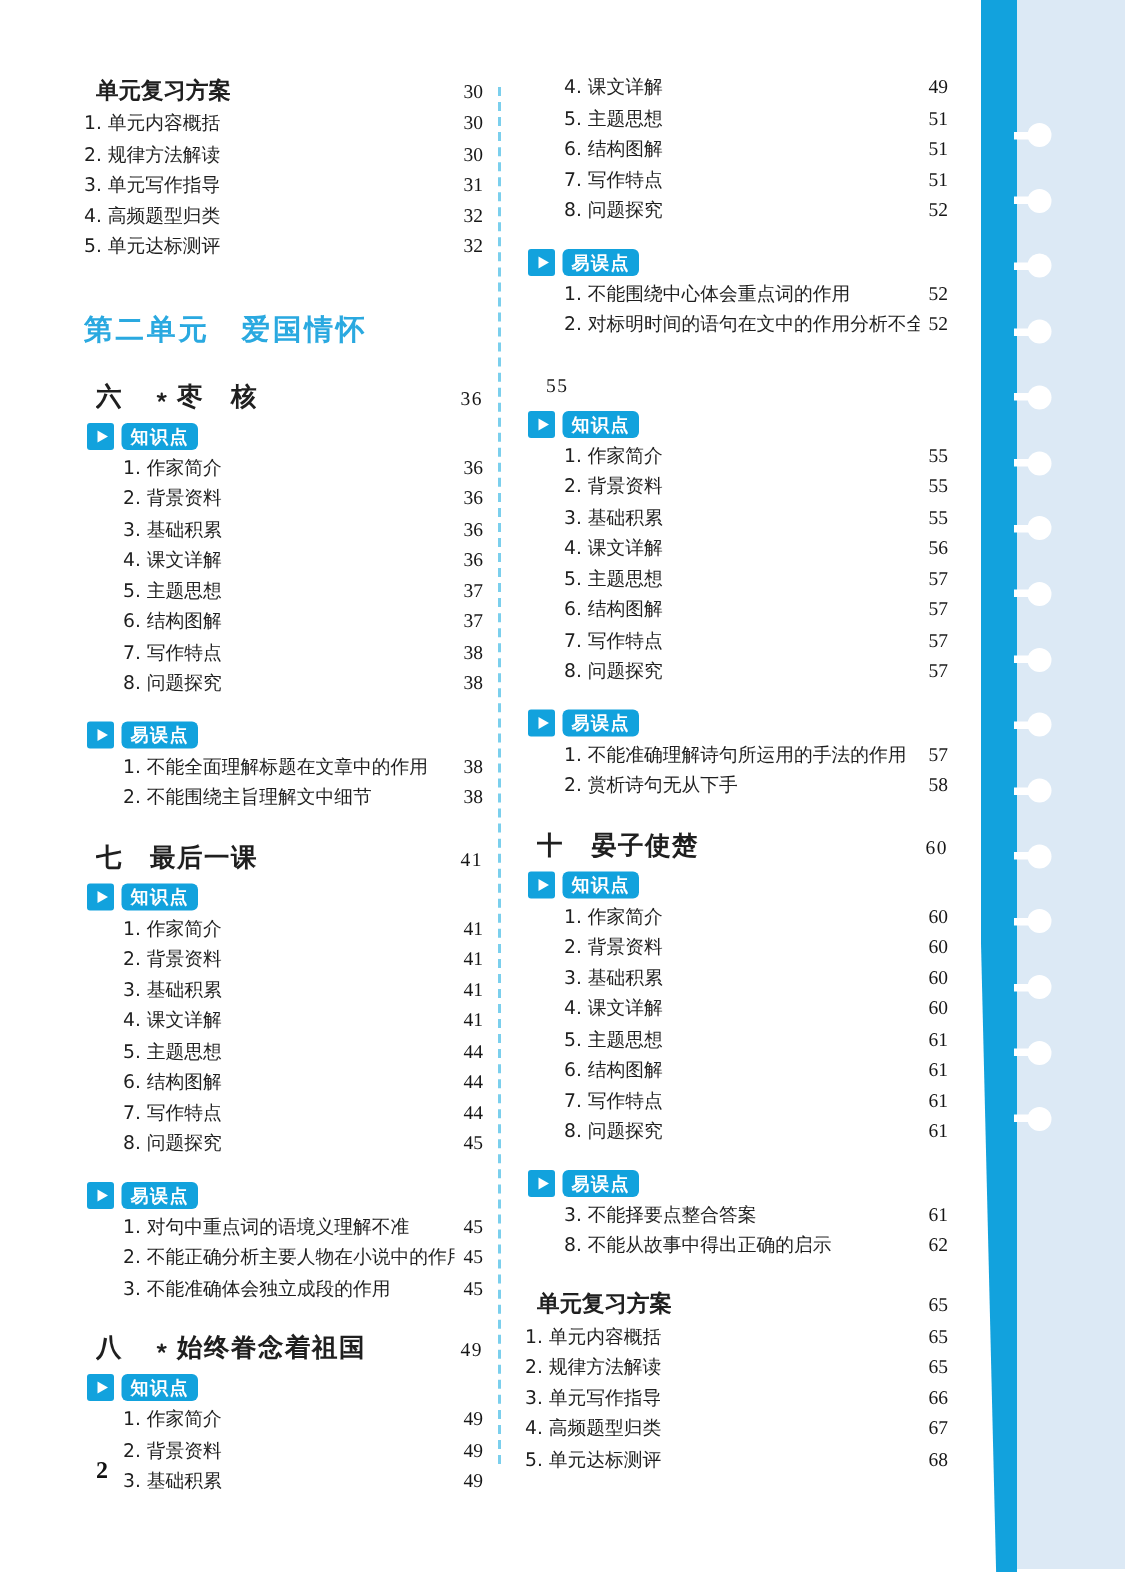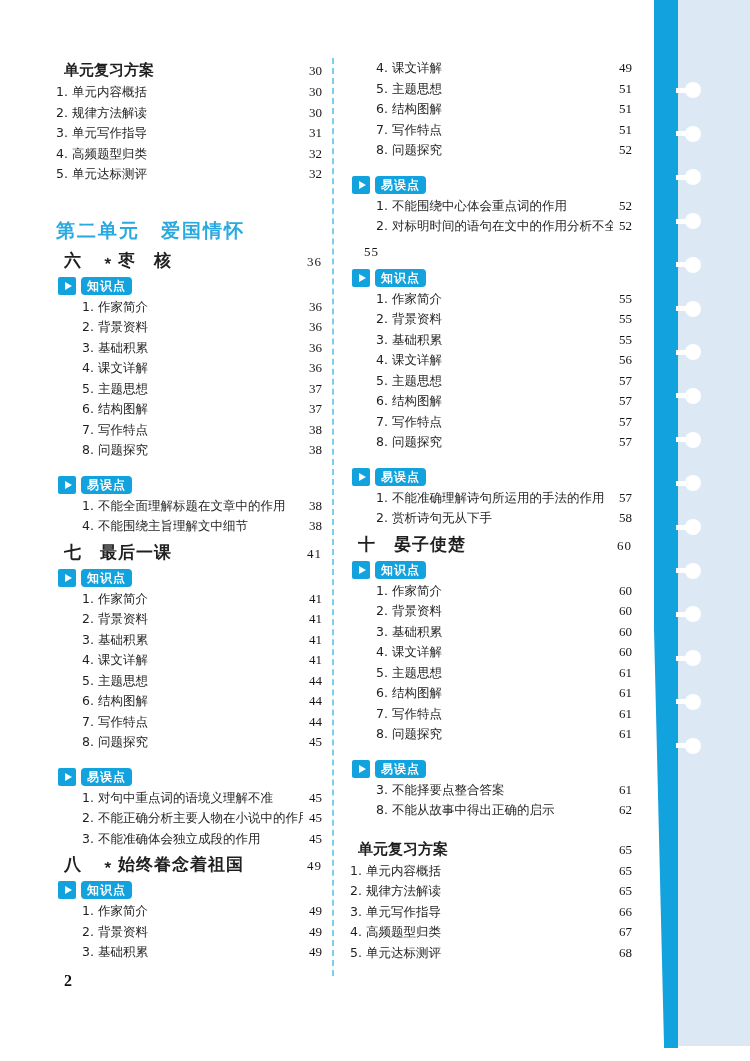--- a/index.html
+++ b/index.html
@@ -8,39 +8,39 @@
     --panel:#dce9f5;
     --divider:#7bcfed;
     --text:#1f1f1f;
   }
   html,body{margin:0;padding:0;background:#ffffff;}
   .page{
     position:relative;width:750px;height:1061px;background:#ffffff;overflow:hidden;
     font-family:"DejaVu Sans","Liberation Sans",sans-serif;color:var(--text);
   }
   
-  .col{position:absolute;top:58px;}
+  .col{position:absolute;top:48px;}
   .col-left{left:56px;width:266px;}
   .col-right{left:350px;width:282px;}
   .divider{
     position:absolute;left:332px;top:58px;height:918px;width:0;
     border-left:2px dashed var(--divider);
   }
   
   .row{display:flex;justify-content:space-between;align-items:baseline;
        height:20.5px;line-height:20.5px;font-size:12.5px;white-space:nowrap;}
   .row .t{white-space:nowrap;overflow:hidden;}
   .row .pg{font-family:"Liberation Serif","DejaVu Serif",serif;font-size:13px;color:#161616;padding-left:6px;}
   .row.section{height:24px;line-height:24px;font-size:15px;font-weight:bold;padding-left:8px;}
   .row.section:not(:first-child){margin-top:16px;}
   .row.item{padding-left:0;}
   .row.sub{padding-left:26px;}
   .row.unit{height:30px;line-height:30px;margin-top:30px;font-size:19px;font-weight:bold;
             color:var(--unit-color);letter-spacing:2px;}
-  .row.lesson{height:30px;line-height:30px;font-size:17px;font-weight:bold;
+  .row.lesson{height:30px;line-height:30px;margin-top:15px;font-size:17px;font-weight:bold;
               letter-spacing:1px;padding-left:8px;}
   .row.lesson .pg,.row.section .pg{font-weight:normal;}
   
   .badge-row{display:flex;justify-content:flex-start;align-items:center;gap:5px;
              height:22px;padding-left:2px;}
   .badge-row.error{margin-top:13px;}
   .play-box{width:18px;height:18px;background:var(--accent);border-radius:2px;
             display:inline-flex;align-items:center;justify-content:center;flex:0 0 auto;}
   .tri{width:0;height:0;border-left:7px solid #fff;border-top:4.5px solid transparent;
        border-bottom:4.5px solid transparent;margin-left:2px;}
@@ -136,21 +136,21 @@
         <span class="play-box">
           <span class="tri"></span>
         </span>
         <span class="badge-label">易误点</span>
       </div>
       <div class="row sub">
         <span class="t">1. 不能全面理解标题在文章中的作用</span>
         <span class="pg">38</span>
       </div>
       <div class="row sub">
-        <span class="t">4. 不能围绕主旨理解文中细节</span>
+        <span class="t">2. 不能围绕主旨理解文中细节</span>
         <span class="pg">38</span>
       </div>
       <div class="row lesson">
         <span class="t">七　最后一课</span>
         <span class="pg">41</span>
       </div>
       <div class="row badge-row knowledge">
         <span class="play-box">
           <span class="tri"></span>
         </span>

